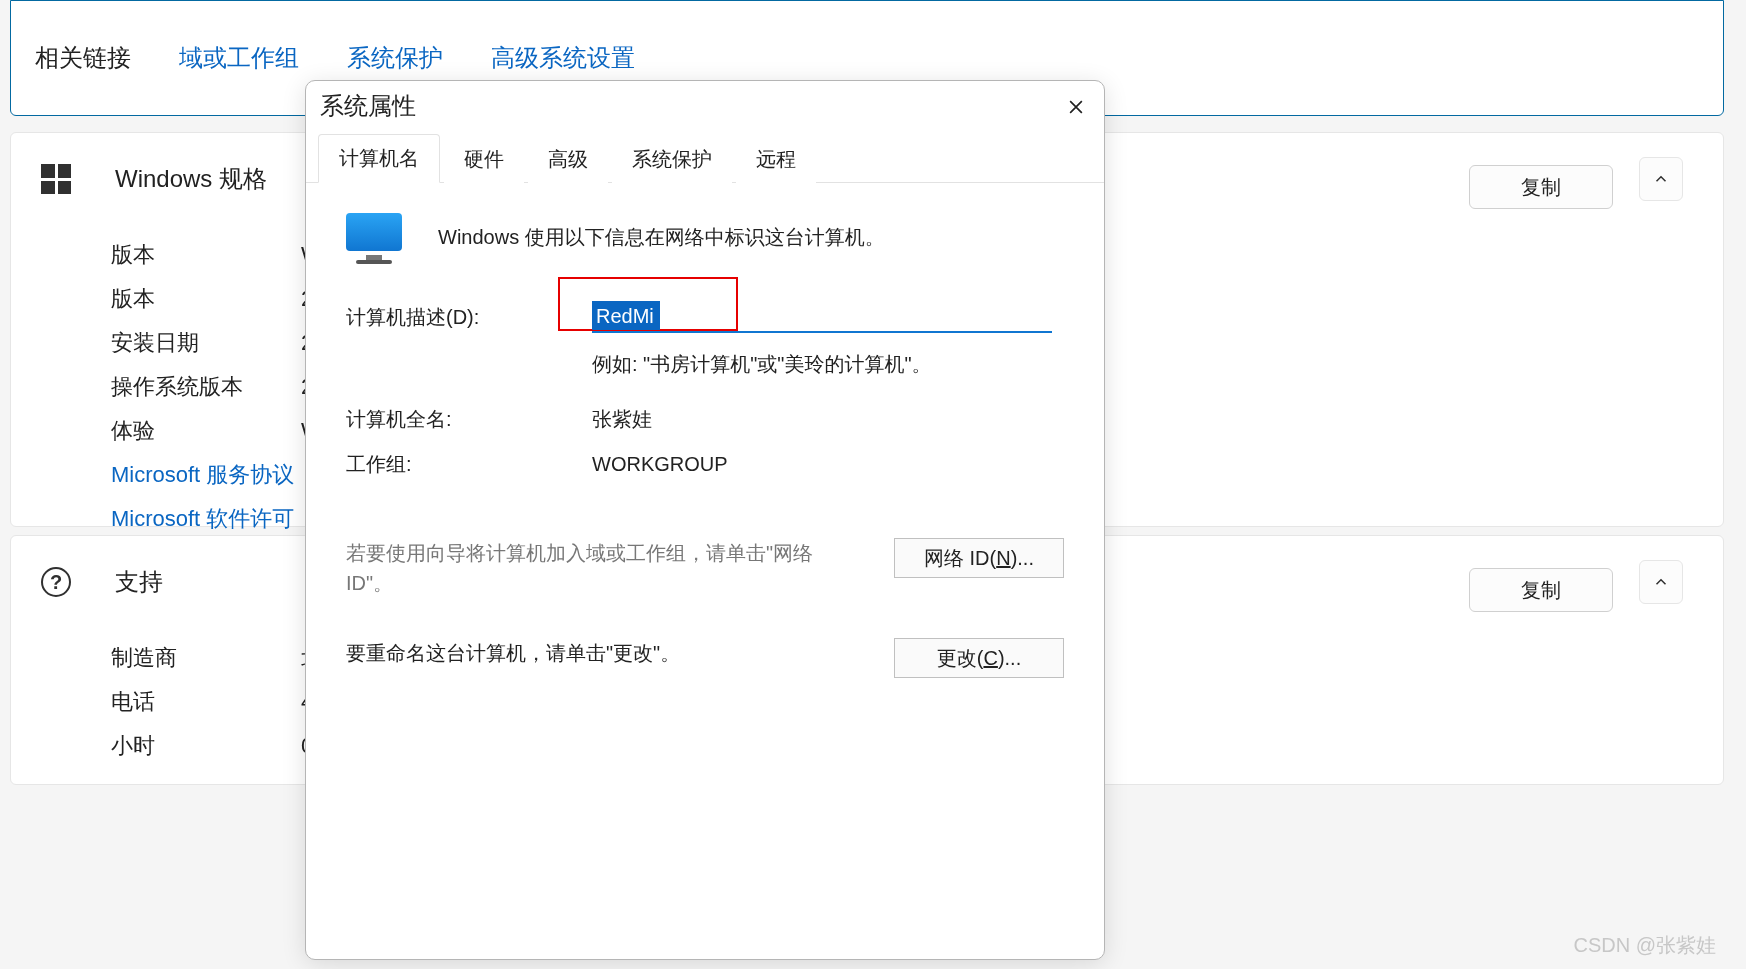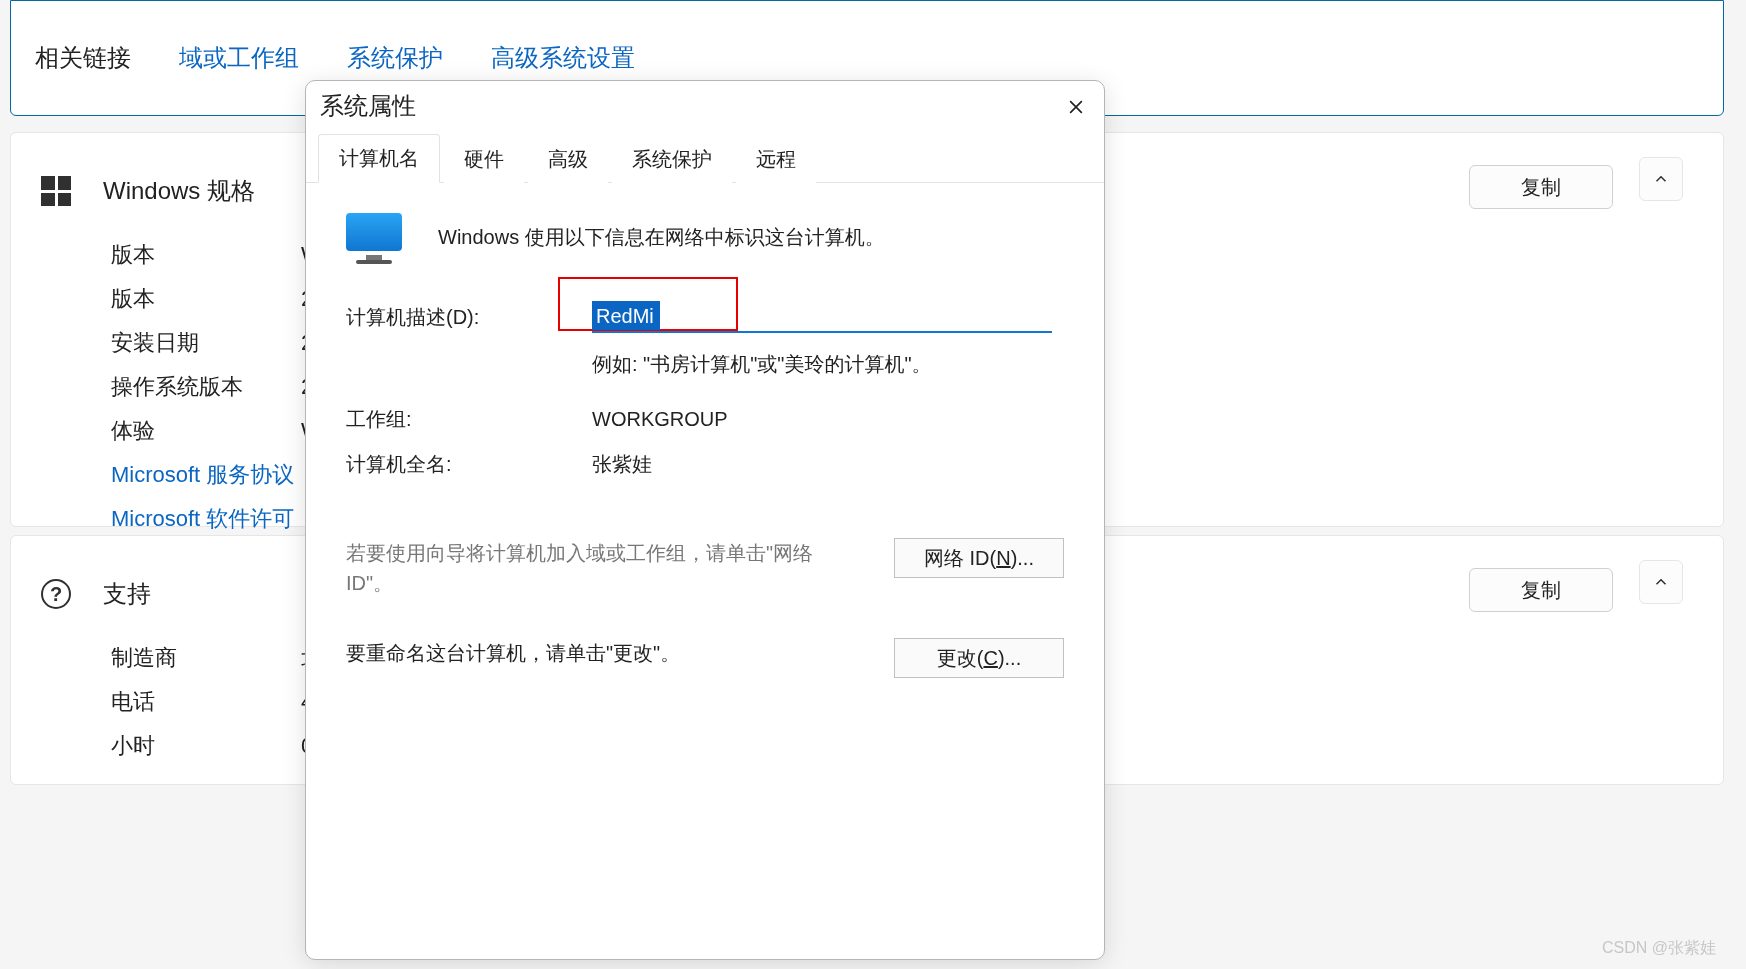--- a/index.html
+++ b/index.html
@@ -42,24 +42,24 @@
   }
   .links-row .label { color: #222; }
   .links-row a { color: #0a66c2; text-decoration: none; cursor: pointer; }
 
   
   .sec-winspec { top: 132px; height: 395px; }
   .sec-support { top: 535px; height: 250px; }
 
   .sec-head {
     position: absolute;
-    left: 30px; top: 42px;
-    display: flex;
-    align-items: center;
-    gap: 32px;
+    left: 30px; top: 30px;
+    display: flex;
+    align-items: center;
+    gap: 44px;
     font-size: 24px;
     font-weight: 400;
   }
   .sec-head .tile {
     width: 30px; height: 30px;
     display: grid;
     grid-template-columns: 1fr 1fr;
     grid-template-rows: 1fr 1fr;
     gap: 3px;
   }
@@ -259,21 +259,21 @@
     background: #fafafa;
     font-size: 20px;
     display: flex; align-items: center; justify-content: center;
     cursor: pointer;
   }
   .dlg-btn u { text-decoration: underline; }
 
   .watermark {
     position: absolute;
     right: 30px; bottom: 10px;
-    font-size: 16px;
+    font-size: 20px;
     color: #c7c7c7;
     font-family: "Segoe UI", sans-serif;
   }
 </style>
 </head>
 <body>
 
 <div class="page">
 
   <div class="links-row">
@@ -388,27 +388,27 @@
         <span class="fk">计算机描述(D):</span>
         <div class="fv desc-input-wrap">
           <div class="desc-redbox"></div>
           <input class="desc-input" value="RedMi" style="">
           <span class="desc-sel">RedMi</span>
         </div>
       </div>
       <div class="hint">例如: "书房计算机"或"美玲的计算机"。</div>
 
       <div class="form-row">
+        <span class="fk">计算机全名:</span>
+        <span class="fv">张紫娃</span>
+      </div>
+
+      <div class="form-row">
         <span class="fk">工作组:</span>
         <span class="fv">WORKGROUP</span>
-      </div>
-
-      <div class="form-row">
-        <span class="fk">计算机全名:</span>
-        <span class="fv">张紫娃</span>
       </div>
 
       <div class="hr-space"></div>
 
       <div class="para-row">
         <div class="txt">若要使用向导将计算机加入域或工作组，请单击"网络 ID"。</div>
         <div class="dlg-btn">
             <span>网络 ID(<u>N</u>)...</span>
           </div>
       </div>

